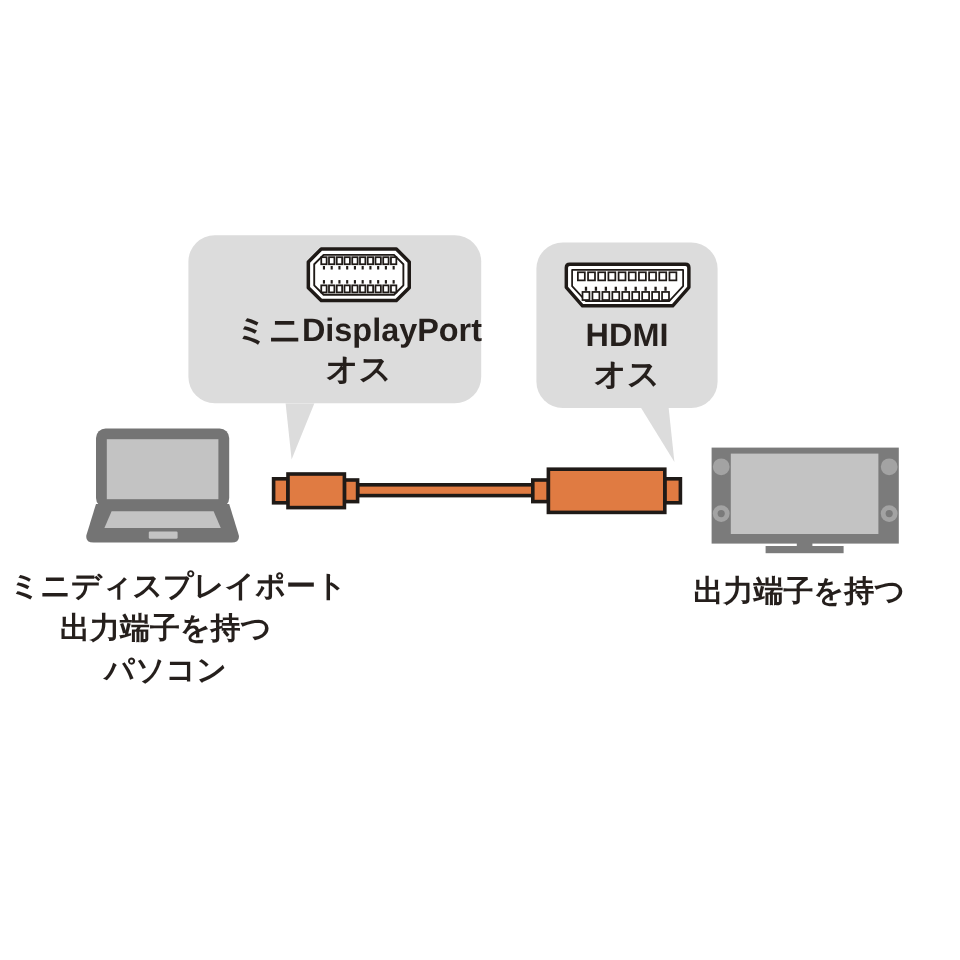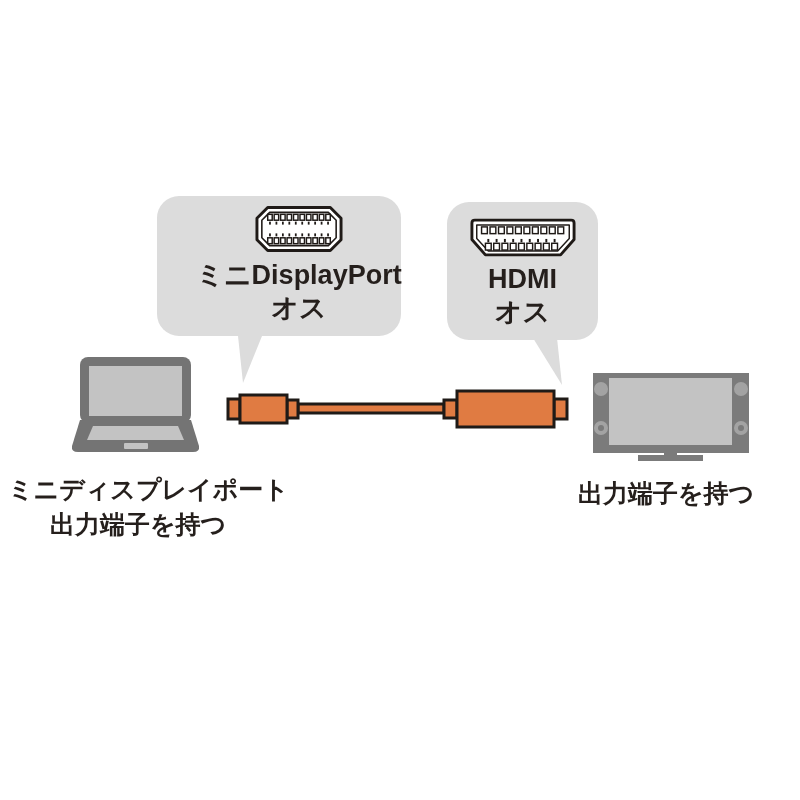--- a/index.html
+++ b/index.html
@@ -184,19 +184,20 @@
     <circle class="f-circ" cx="150" cy="18" r="7"></circle>
     <circle class="f-circ" cx="10" cy="57" r="7"></circle>
     <circle class="f-tv" cx="10" cy="57" r="3"></circle>
     <circle class="f-circ" cx="150" cy="57" r="7"></circle>
     <circle class="f-tv" cx="150" cy="57" r="3"></circle>
   </svg>
 
   <div class="abs caption caption-left">
     <div>ミニディスプレイポート</div>
     <div>出力端子を持つ</div>
+    <div>パソコン</div>
   </div>
 
   <div class="abs caption caption-right">
     <div>出力端子を持つ</div>
   </div>
 
 </div>
 
 </body></html>

